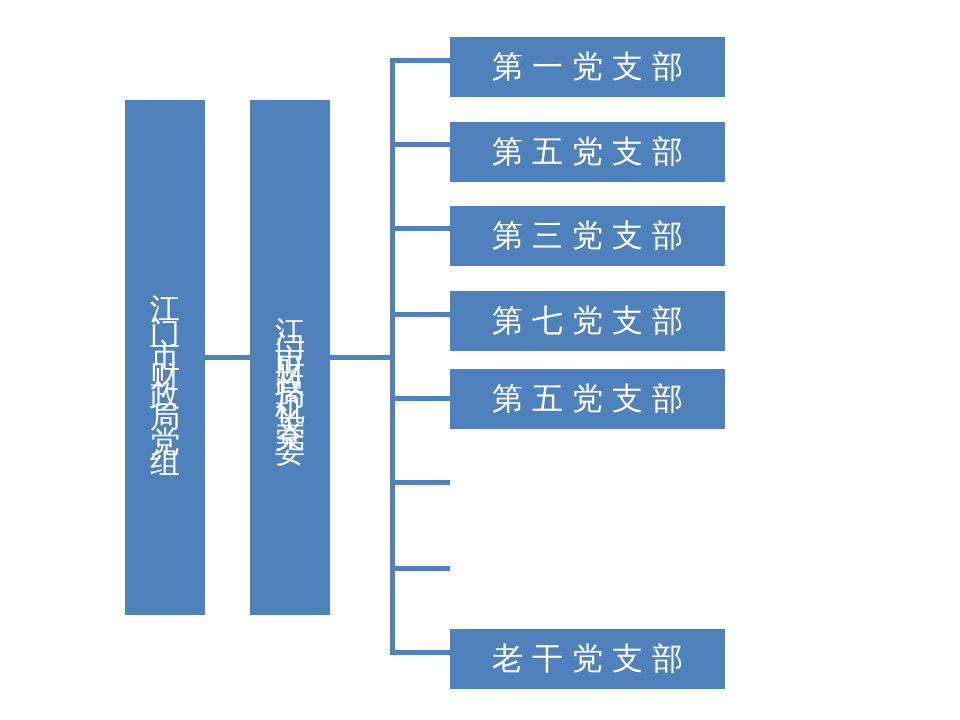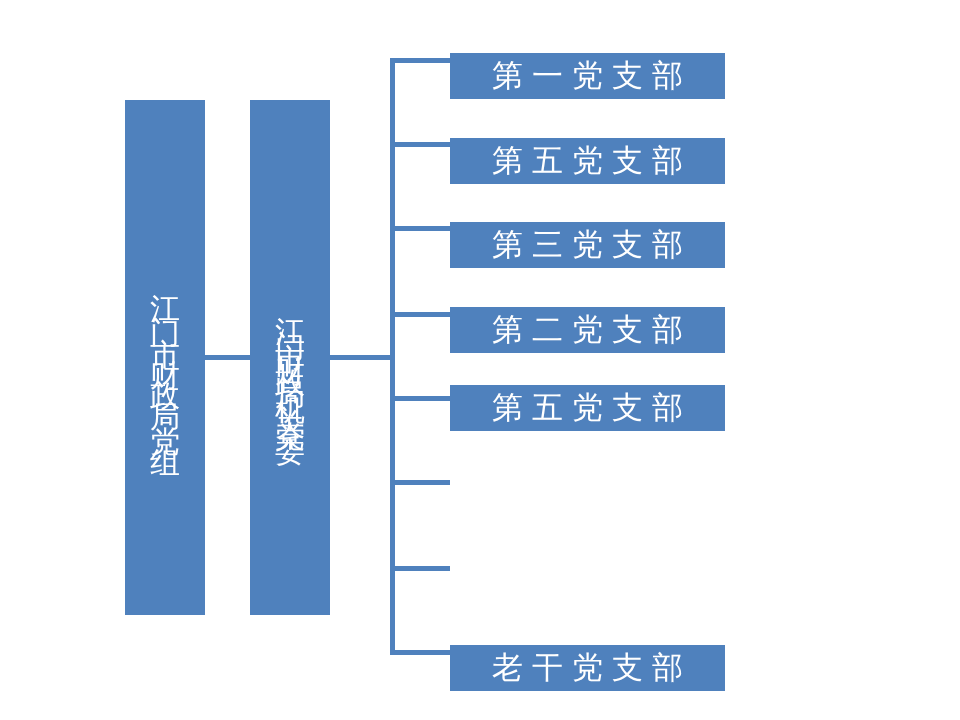--- a/index.html
+++ b/index.html
@@ -36,31 +36,30 @@
   .vbox.left   { left: 125px; }
   .vbox.left .vtext   { letter-spacing: 22px; }
   .vbox.middle { left: 250px; }
   .vbox.middle .vtext { letter-spacing: 13px; }
 
   
   .branch {
     position: absolute;
     left: 450px;
     width: 275px;
-    height: 46px;
+    height: 60px;
     background: var(--box-color, #4f81bd);
     color: var(--text-color, #ffffff);
     display: flex;
     align-items: center;
     justify-content: center;
     font-size: 31px;
     letter-spacing: 9px;
     text-indent: 9px; 
     white-space: nowrap;
-    margin-top: 16px;
   }
   .b0 { top: 37px; }
   .b1 { top: 122px; }
   .b2 { top: 206px; }
   .b3 { top: 291px; }
   .b4 { top: 369px; }
   .b5 { top: 460px; }
   .b6 { top: 545px; }
   .b7 { top: 629px; }
 
@@ -108,17 +107,17 @@
   <div class="line h stub s2"></div>
   <div class="line h stub s3"></div>
   <div class="line h stub s4"></div>
   <div class="line h stub s5"></div>
   <div class="line h stub s6"></div>
   <div class="line h stub s7"></div>
 
   <div class="branch b0">第一党支部</div>
   <div class="branch b1">第五党支部</div>
   <div class="branch b2">第三党支部</div>
-  <div class="branch b3">第二党支部</div>
+  <div class="branch b3">第七党支部</div>
   <div class="branch b4">第五党支部</div>
   <div class="branch b7">老干党支部</div>
 
 </div>
 
 </body></html>

